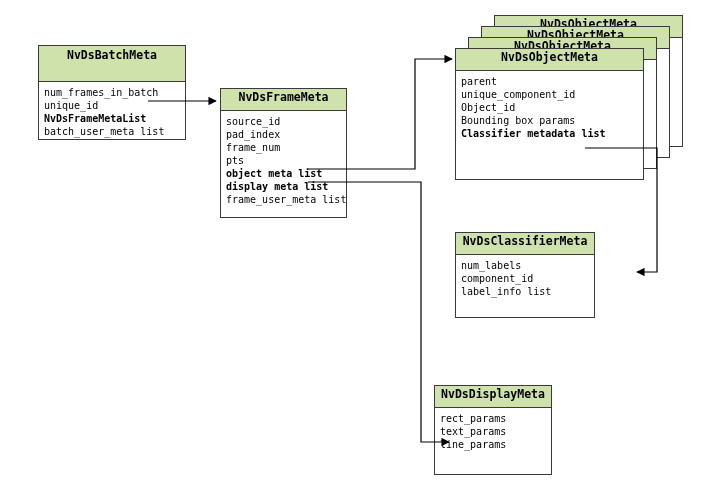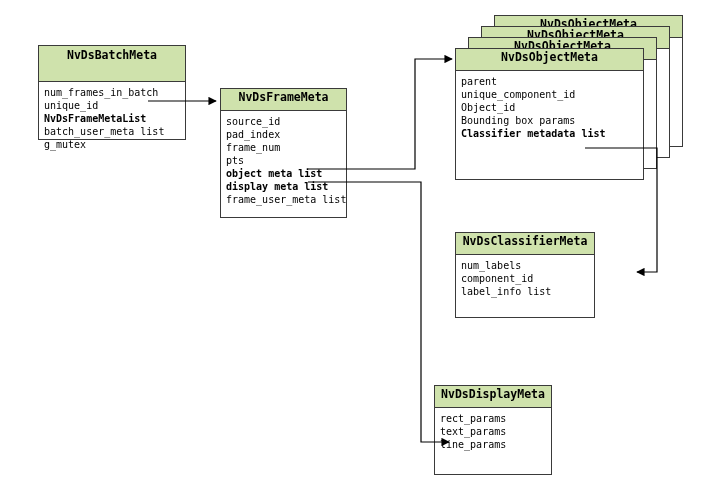--- a/index.html
+++ b/index.html
@@ -58,21 +58,20 @@
 
 <div id="canvas">
 
   <div id="batch-card" class="card" style="left:38px;top:45px;width:148px;height:95px;">
     <div class="hdr">NvDsBatchMeta</div>
     <div class="body">
         <div class="field">num_frames_in_batch</div>
         <div class="field">unique_id</div>
         <div class="field bold">NvDsFrameMetaList</div>
         <div class="field">batch_user_meta list</div>
-        <div class="field">g_mutex</div>
       </div>
   </div>
 
   <div class="stack" style="left:220px;top:88px;width:127px;height:130px;">
     <div class="card g3">
       <div class="hdr">NvDsFrameMeta</div>
     </div>
     <div class="card g2">
       <div class="hdr">NvDsFrameMeta</div>
     </div>

